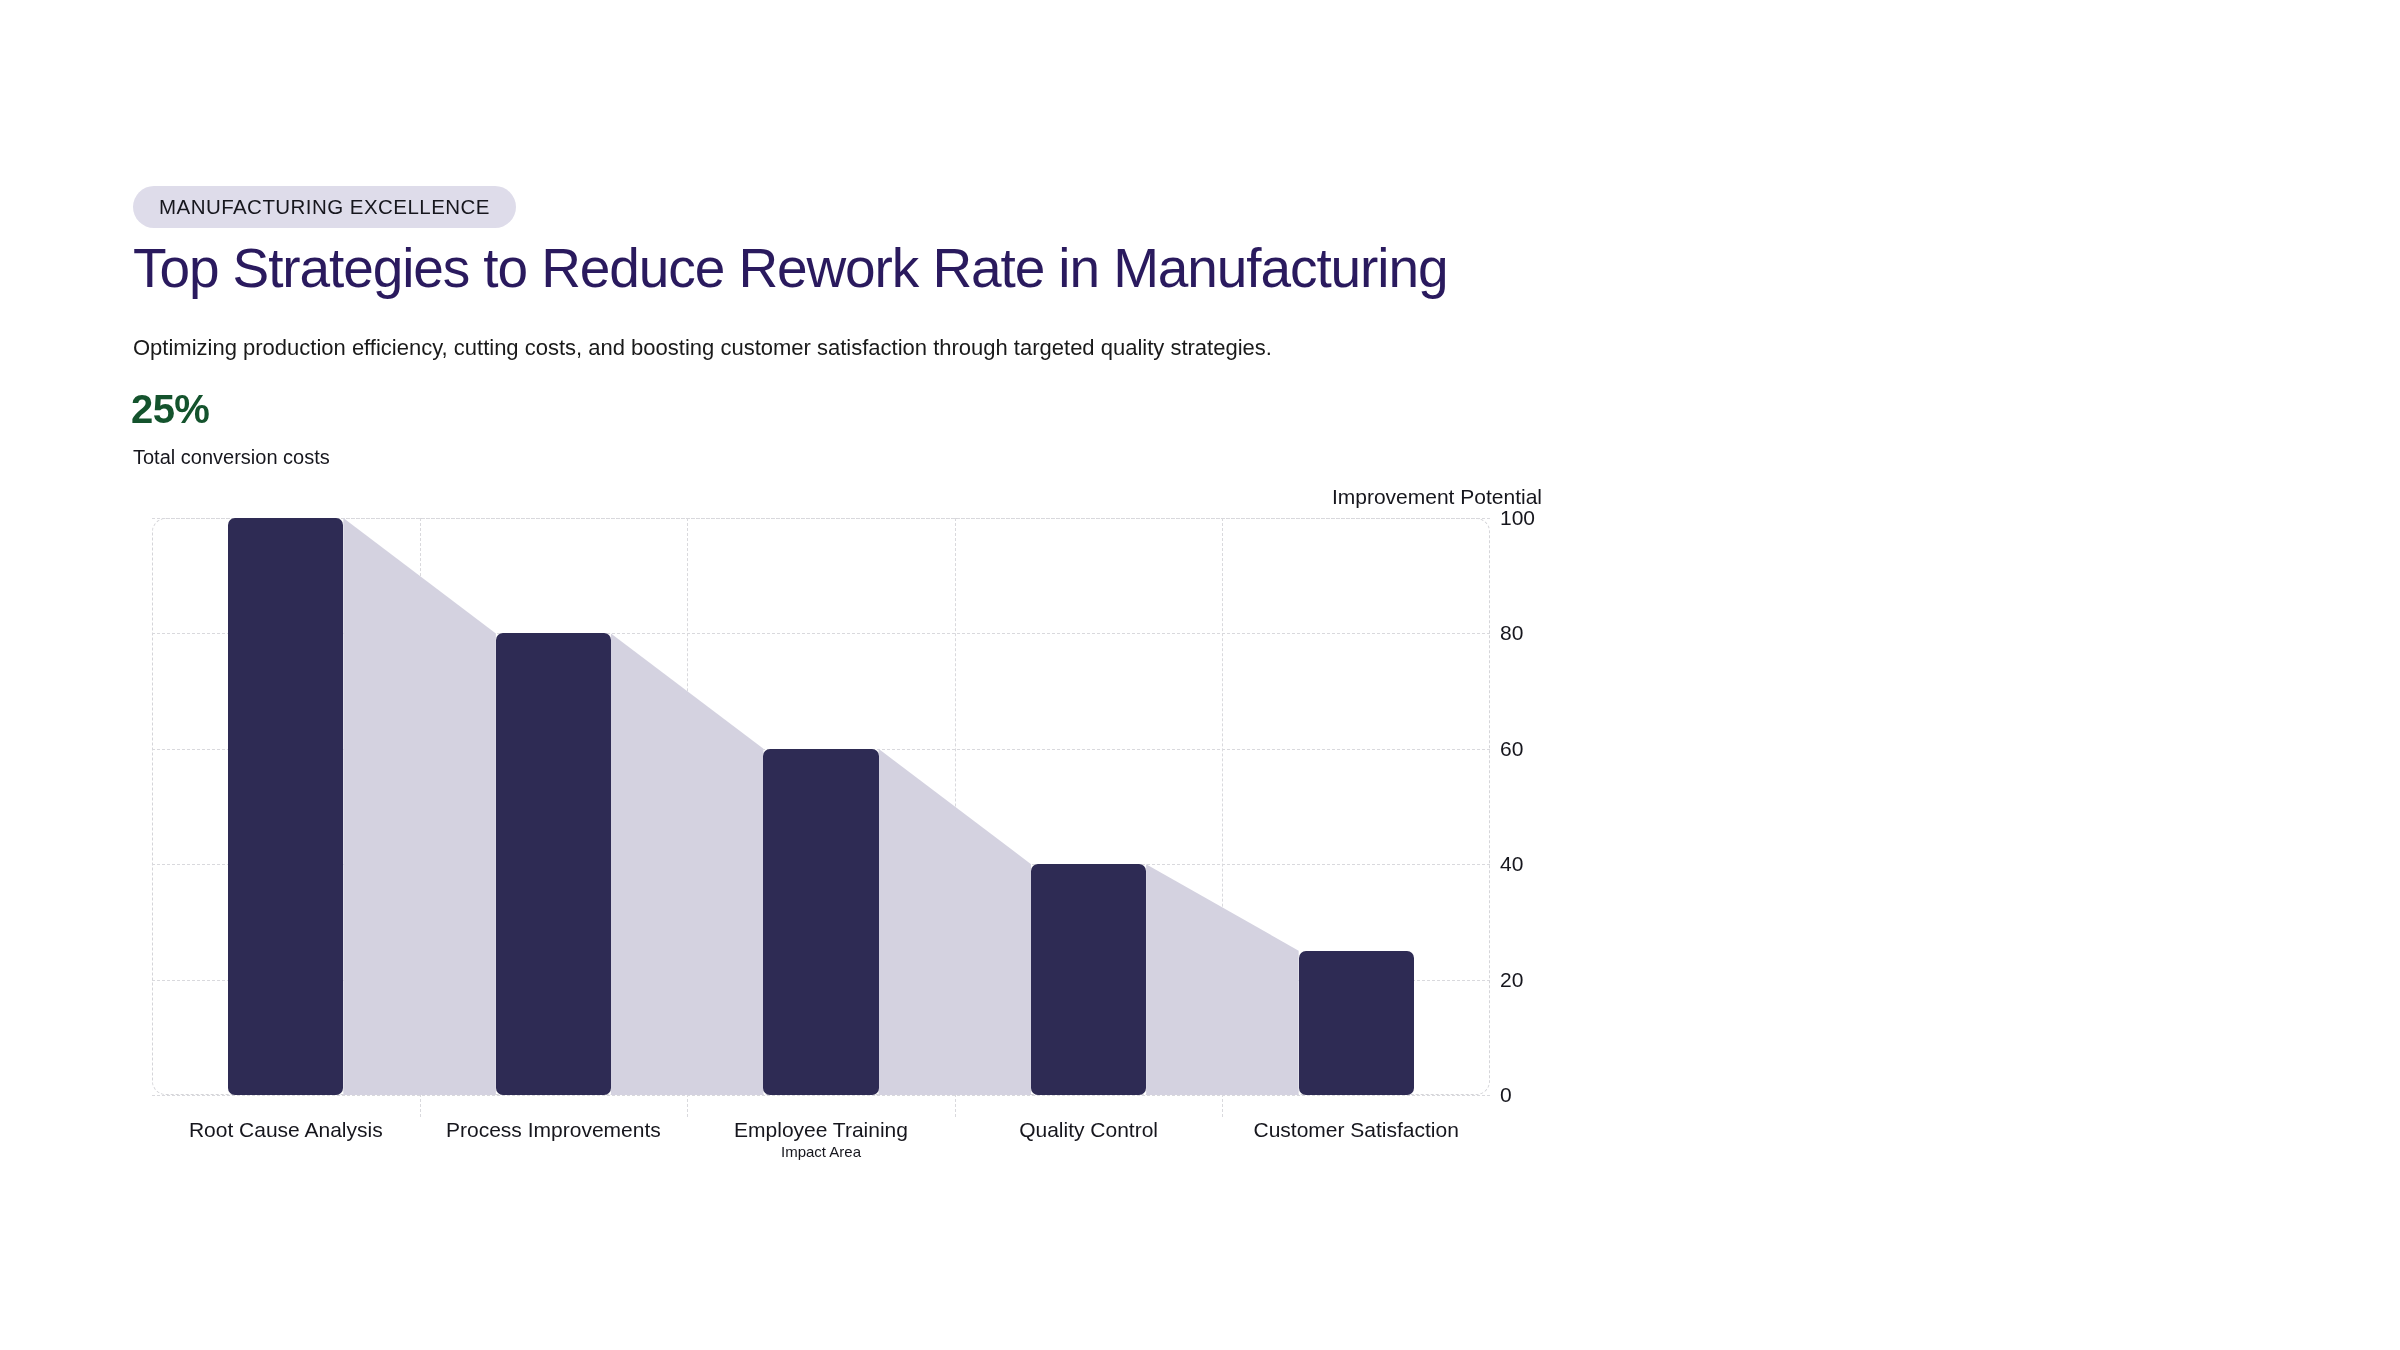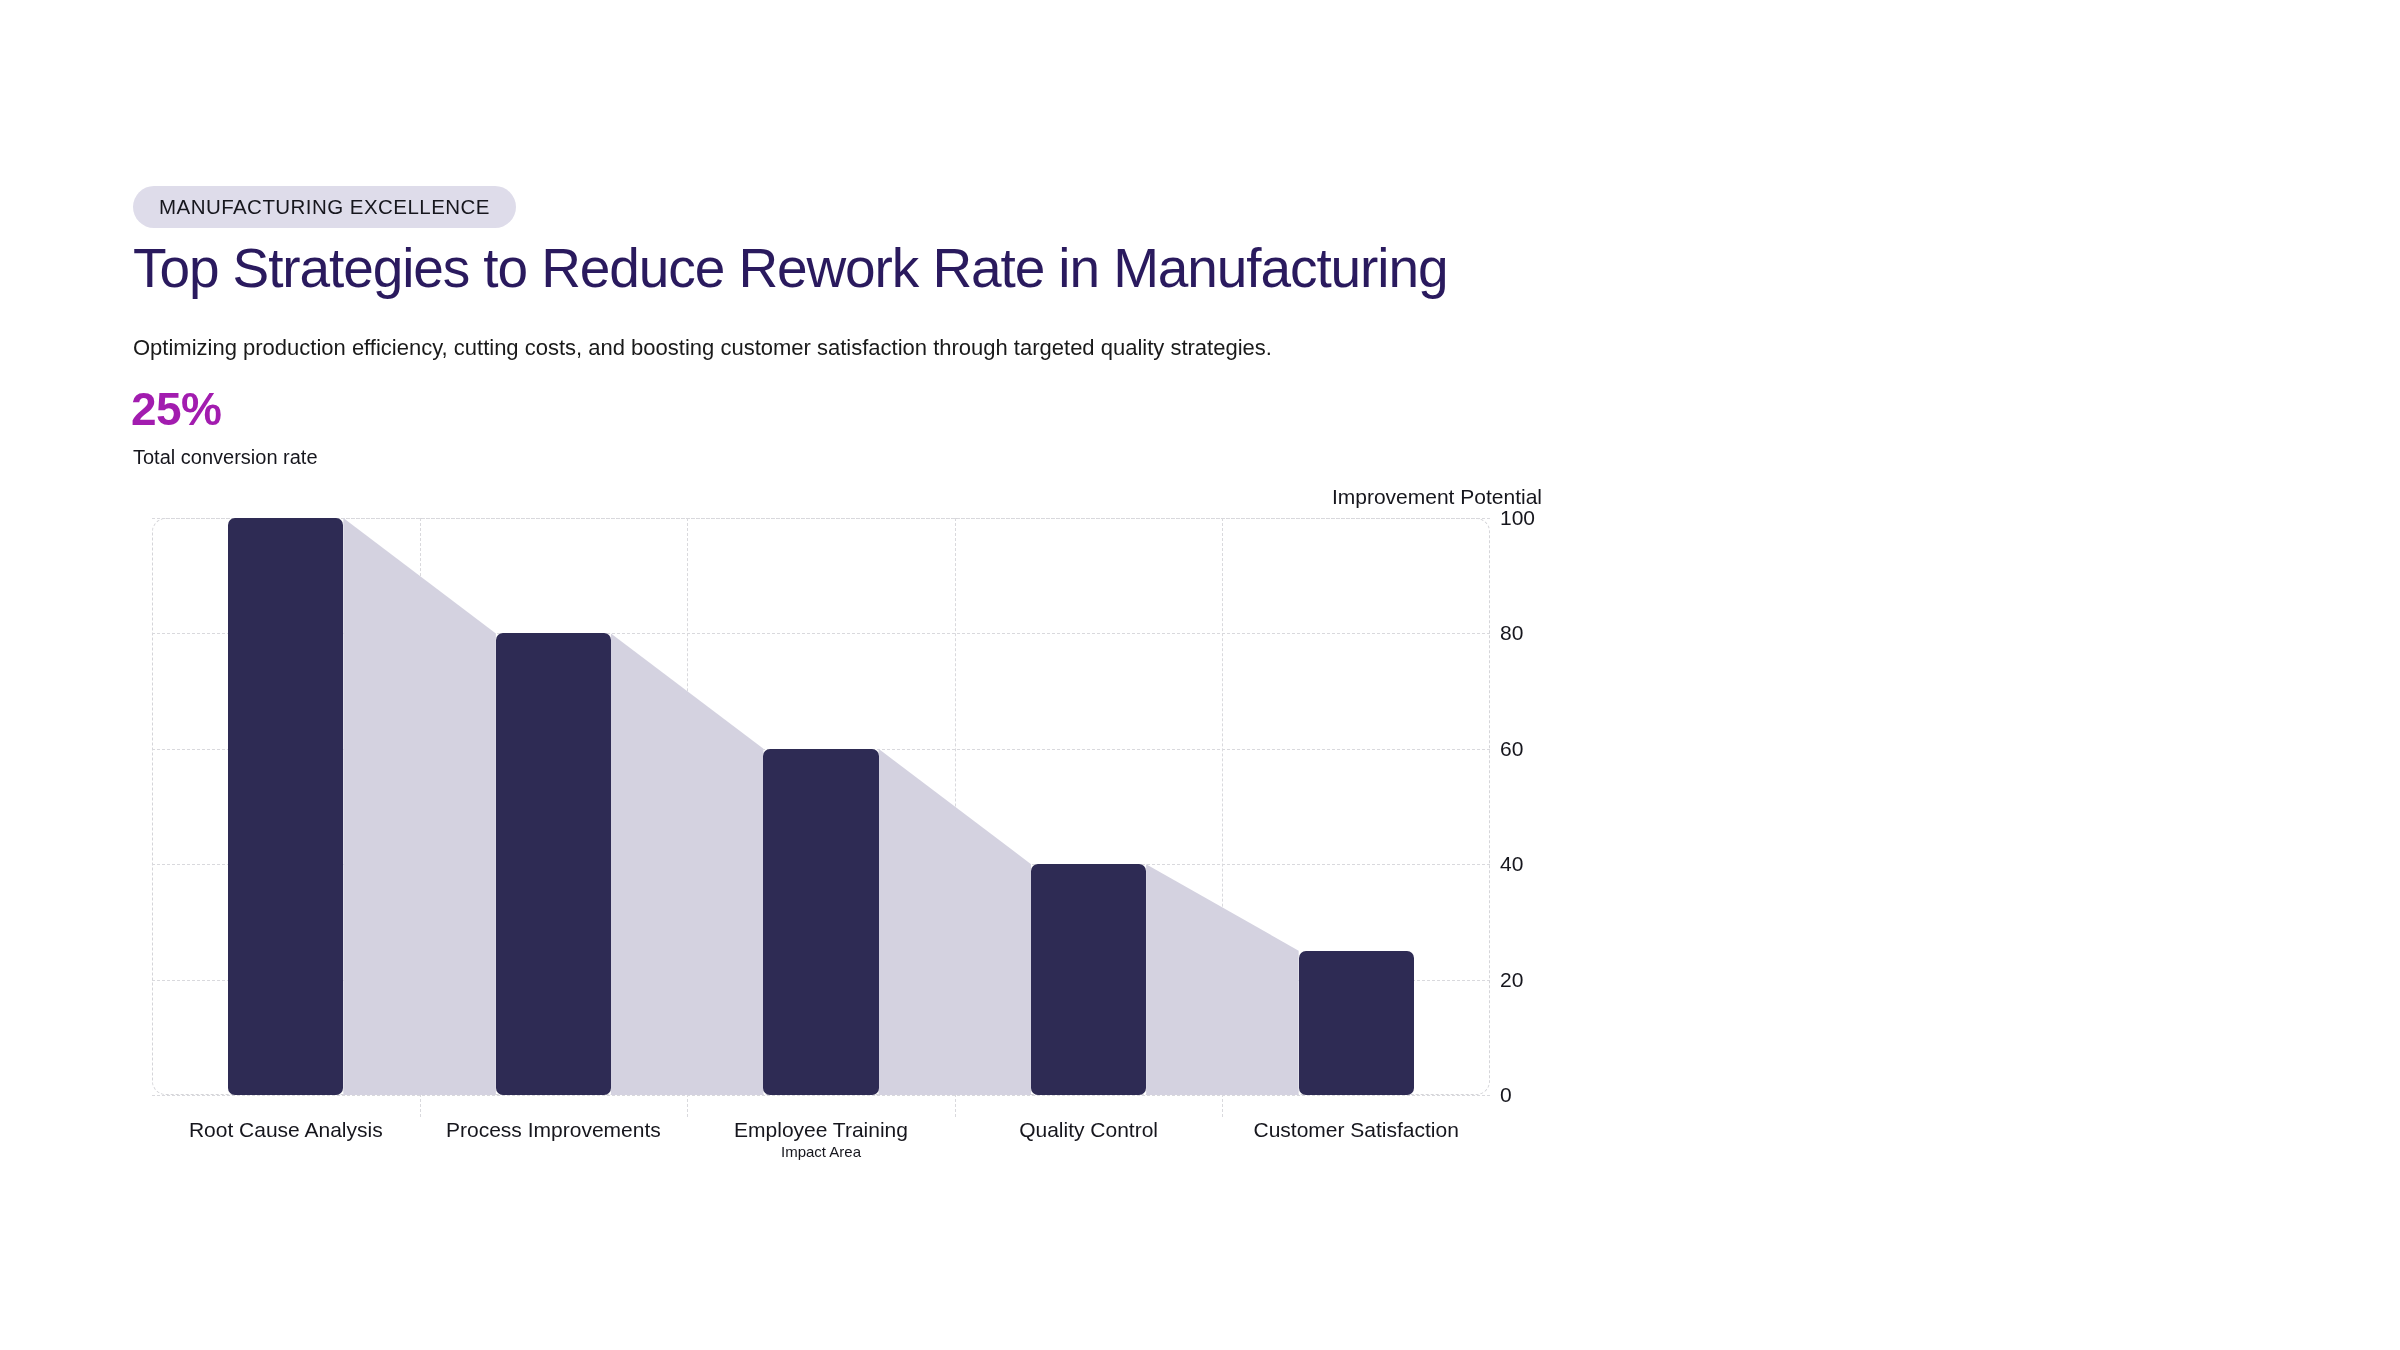--- a/index.html
+++ b/index.html
@@ -60,25 +60,25 @@
     font-size: 22px;
     line-height: 30px;
     color: #1a1a1a;
     white-space: nowrap;
   }
 
   .metric-value {
     position: absolute;
     left: 131px;
     top: 385px;
-    font-size: 46px;
+    font-size: 40px;
     line-height: 48px;
     font-weight: 700;
     letter-spacing: -0.6px;
-    color: #a21caf;
+    color: #14532d;
   }
 
   .metric-label {
     position: absolute;
     left: 133px;
     top: 444px;
     font-size: 20px;
     line-height: 26px;
     color: #16161d;
   }
@@ -178,21 +178,21 @@
 
 <div class="page">
 
   <div class="badge">MANUFACTURING EXCELLENCE</div>
 
   <div class="page-title">Top Strategies to Reduce Rework Rate in Manufacturing</div>
 
   <div class="subtitle">Optimizing production efficiency, cutting costs, and boosting customer satisfaction through targeted quality strategies.</div>
 
   <div class="metric-value">25%</div>
-  <div class="metric-label">Total conversion rate</div>
+  <div class="metric-label">Total conversion costs</div>
 
   <div class="chart">
     <div class="plot-frame"></div>
 
     <div id="gridlines">
         <div class="grid-h" style="top: 577px;"></div>
         <div class="grid-h" style="top: 461.6px;"></div>
         <div class="grid-h" style="top: 346.2px;"></div>
         <div class="grid-h" style="top: 230.8px;"></div>
         <div class="grid-h" style="top: 115.4px;"></div>

